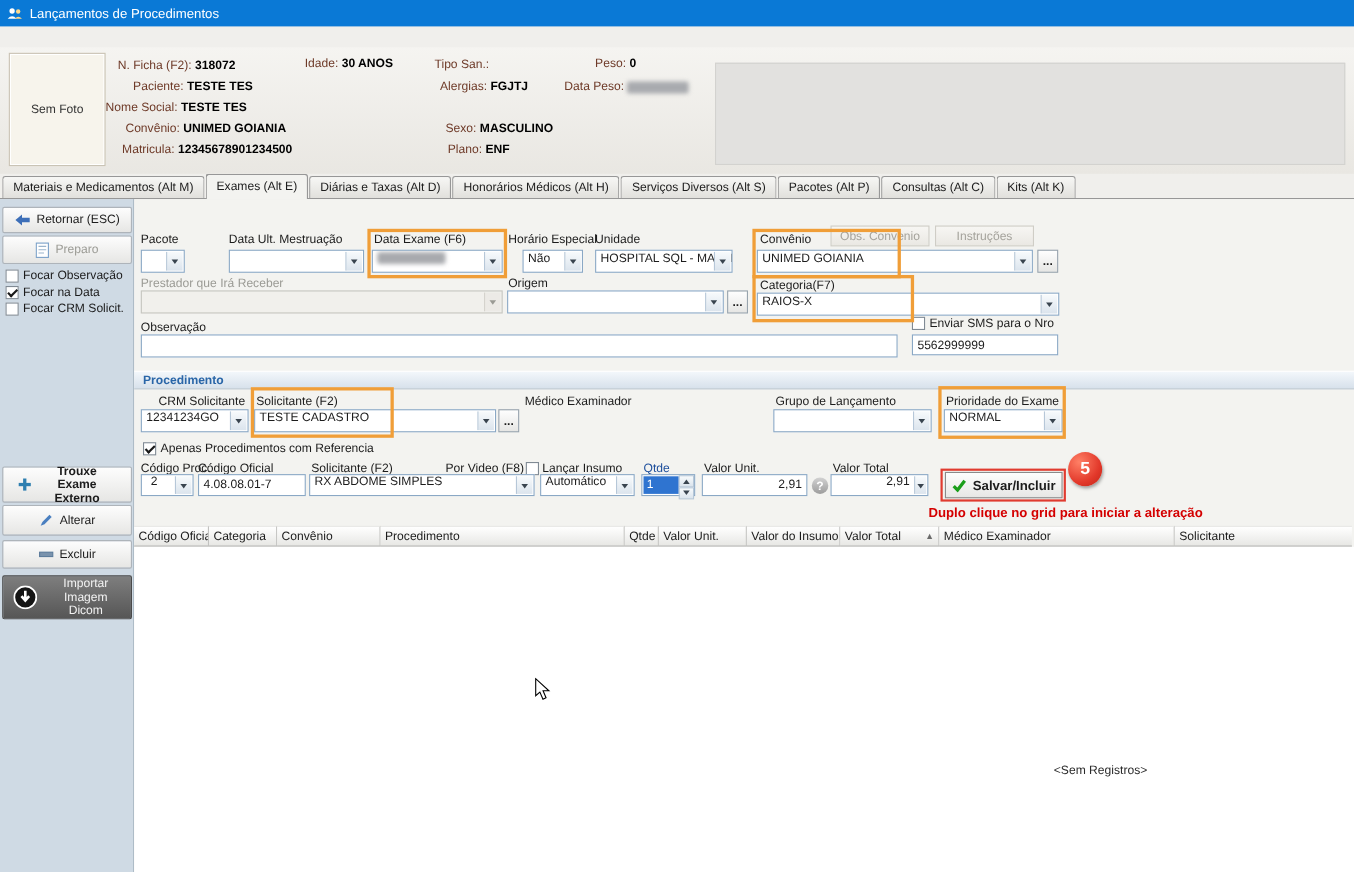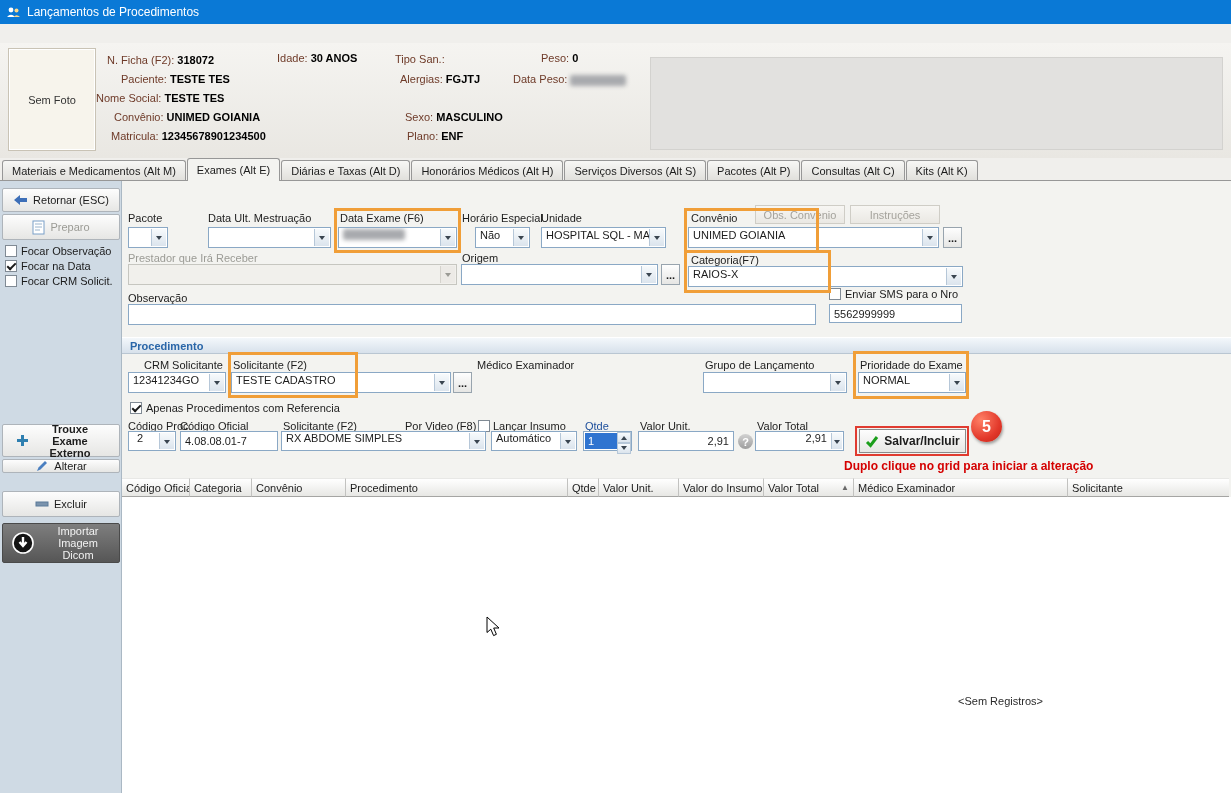--- a/index.html
+++ b/index.html
@@ -225,21 +225,21 @@
 
     <div class="side-btn" style="top:243px;height:33px;padding:0 4px;">
       <span style="display:flex;">
           <svg width="13" height="13" viewBox="0 0 13 13">
             <rect x="5" y="1" width="3" height="11" fill="#2e7fb0"></rect>
             <rect x="1" y="5" width="11" height="3" fill="#2e7fb0"></rect>
           </svg>
         </span>
       <span style="width:72px;font-weight:bold;">Trouxe Exame Externo</span>
     </div>
-    <div class="side-btn" style="top:278px;height:14px;">
+    <div class="side-btn" style="top:278px;height:28px;">
       <span style="display:flex;">
           <svg width="14" height="14" viewBox="0 0 14 14">
             <path d="M2 12 L3.5 8.5 L10 2 L12 4 L5.5 10.5 Z" fill="#4a7fc0"></path>
           </svg>
         </span>
       <span>Alterar</span>
     </div>
     <div class="side-btn" style="top:310px;height:26px;">
       <span style="display:flex;">
           <svg width="14" height="6" viewBox="0 0 14 6">

